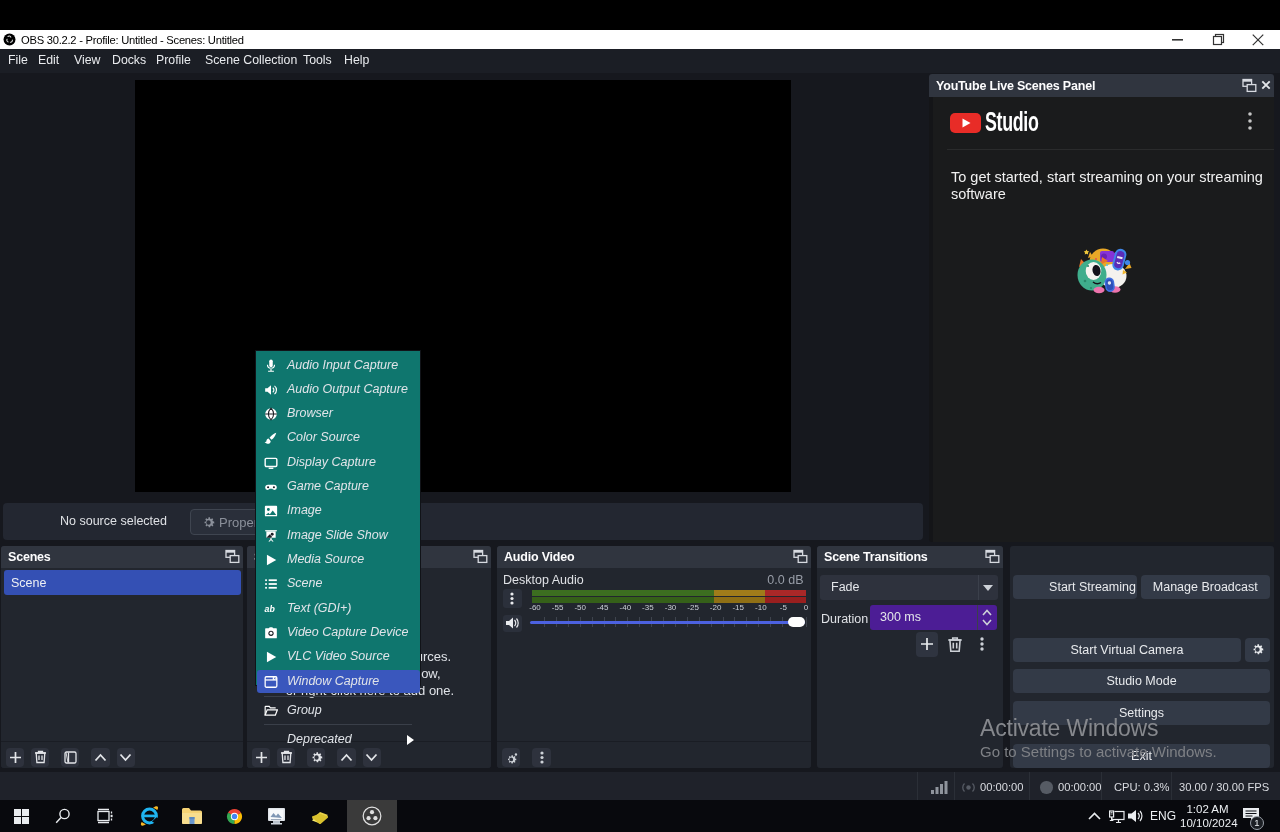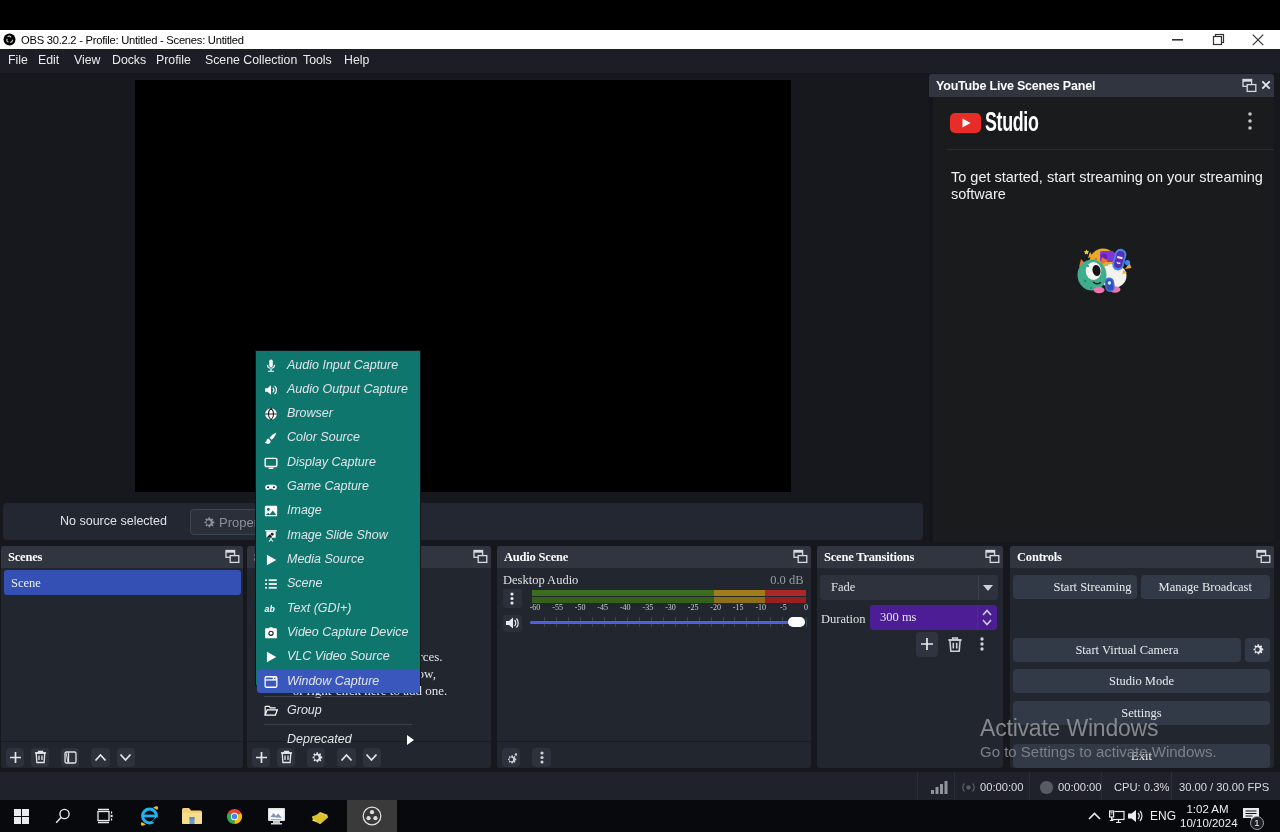--- a/index.html
+++ b/index.html
@@ -20,21 +20,21 @@
   
   #main { position:absolute; top:73px; left:0; width:1280px; height:702px; background:#16181e; }
   #canvas { position:absolute; top:7px; left:135px; width:656px; height:412px; background:#000; }
 
   
   #srcbar { position:absolute; top:430px; left:3px; width:920px; height:37px; background:#232731; border-radius:4px; }
   #srcbar .lbl { position:absolute; top:11px; left:9px; font-size:12.5px; color:#dfe1e5;margin-left:48px; }
   #propbtn { position:absolute; top:6px; left:187px; width:76px; height:26px; background:#2a2f3a; border:1px solid #3f4550; border-radius:4px; color:#8b909a; font-size:13px; }
 
   
-  .dock { position:absolute; top:472.5px; height:222.5px; background:#22262e; border-radius:3px;font-family:Liberation Serif, serif; }
+  .dock { position:absolute; top:472.5px; height:222.5px; background:#22262e; border-radius:3px; }
   .dhead { position:absolute; top:0; left:0; right:0; height:22.5px; background:#30353f; border-radius:3px 3px 0 0; }
   .dhead .t { position:absolute; top:4.5px; left:7px; font-size:12.5px; font-weight:bold; color:#fdfdfe; letter-spacing:-0.2px; }
   .popico { position:absolute; top:3.5px; right:3px; width:15px; height:15px; }
   .dtool { position:absolute; left:0; right:0; bottom:0; height:27px; background:#22262e; border-top:1px solid #1a1d24; border-radius:0 0 3px 3px; }
   .tbtn { position:absolute; top:5.5px; width:18.5px; height:19.5px; background:#2e323d; border-radius:4px; }
 
   #dock-scenes { left:1px; width:242px; }
   #dock-sources { left:247px; width:244px; }
   #dock-mixer { left:497px; width:313.5px; }
   #dock-trans { left:817px; width:186px; }
@@ -201,21 +201,21 @@
         <div class="tbtn" style="left:115.6px">
             <svg class="abs" style="left:2.5px;top:5.5px" width="13" height="9" viewBox="0 0 13 9">
               <path d="M1.5 1.5l5 5.5 5-5.5" stroke="#e3e5e9" stroke-width="1.8" fill="none"></path>
             </svg>
           </div>
       </div>
     </div>
 
     <div class="dock" id="dock-mixer">
       <div class="dhead">
-          <div class="t">Audio Scene</div>
+          <div class="t">Audio Video</div>
         <svg class="popico" viewBox="0 0 15 15">
             <rect x="1" y="1.5" width="8.6" height="6.8" fill="none" stroke="#d7dae0" stroke-width="1.3"></rect>
             <path d="M1 2.6h8.6" stroke="#d7dae0" stroke-width="2.2"></path>
             <rect x="5.2" y="6.6" width="8.6" height="6.8" fill="#2e333d" stroke="#d7dae0" stroke-width="1.3"></rect>
           </svg>
       </div>
       <div class="abs" style="top:27px;left:6px;font-size:12.5px;color:#dfe1e5;">Desktop Audio</div>
       <div class="abs" style="top:27px;right:7px;font-size:12.5px;color:#989da7;">0.0 dB</div>
 
       <div class="abs" style="top:43px;left:6px;width:19px;height:19px;background:#2b303b;border-radius:3px;">
@@ -332,28 +332,20 @@
           <path d="M5.5 6v5M8.5 6v5"></path>
         </svg>
       <svg class="abs" style="top:91px;left:163px" width="4" height="14" viewBox="0 0 4 14" fill="#cdd1d7">
           <circle cx="2" cy="2" r="1.7"></circle>
           <circle cx="2" cy="7" r="1.7"></circle>
           <circle cx="2" cy="12" r="1.7"></circle>
         </svg>
     </div>
 
     <div class="dock" id="dock-controls">
-      <div class="dhead">
-          <div class="t">Controls</div>
-        <svg class="popico" viewBox="0 0 15 15">
-            <rect x="1" y="1.5" width="8.6" height="6.8" fill="none" stroke="#d7dae0" stroke-width="1.3"></rect>
-            <path d="M1 2.6h8.6" stroke="#d7dae0" stroke-width="2.2"></path>
-            <rect x="5.2" y="6.6" width="8.6" height="6.8" fill="#2e333d" stroke="#d7dae0" stroke-width="1.3"></rect>
-          </svg>
-      </div>
       <div class="ctrlbtn" style="top:29px;left:3px;width:124px;padding-left:35px;">Start Streaming</div>
       <div class="ctrlbtn" style="top:29px;left:130.5px;width:129.5px;">Manage Broadcast</div>
       <div class="ctrlbtn" style="top:92px;left:3px;width:228px;">Start Virtual Camera</div>
       <div class="ctrlbtn" style="top:92px;left:235px;width:25px;">
           <svg class="abs" style="left:5px;top:4.5px" width="15" height="15" viewBox="0 0 24 24" fill="#e8eaed">
             <path d="M12 8.5a3.5 3.5 0 100 7 3.5 3.5 0 000-7zm9.3 5.1l-2.1-.3a7 7 0 01-.6 1.5l1.3 1.7-1.7 1.7-1.7-1.3c-.5.3-1 .5-1.5.6l-.3 2.1h-2.4l-.3-2.1a7 7 0 01-1.5-.6l-1.7 1.3-1.7-1.7 1.3-1.7c-.3-.5-.5-1-.6-1.5l-2.1-.3v-2.4l2.1-.3c.1-.5.3-1 .6-1.5L6.8 6.8l1.7-1.7 1.7 1.3c.5-.3 1-.5 1.5-.6l.3-2.1h2.4l.3 2.1c.5.1 1 .3 1.5.6l1.7-1.3 1.7 1.7-1.3 1.7c.3.5.5 1 .6 1.5l2.1.3z"></path>
           </svg>
         </div>
       <div class="ctrlbtn" style="top:123.7px;left:3px;width:257px;">Studio Mode</div>
       <div class="ctrlbtn" style="top:155.3px;left:3px;width:257px;">Settings</div>

